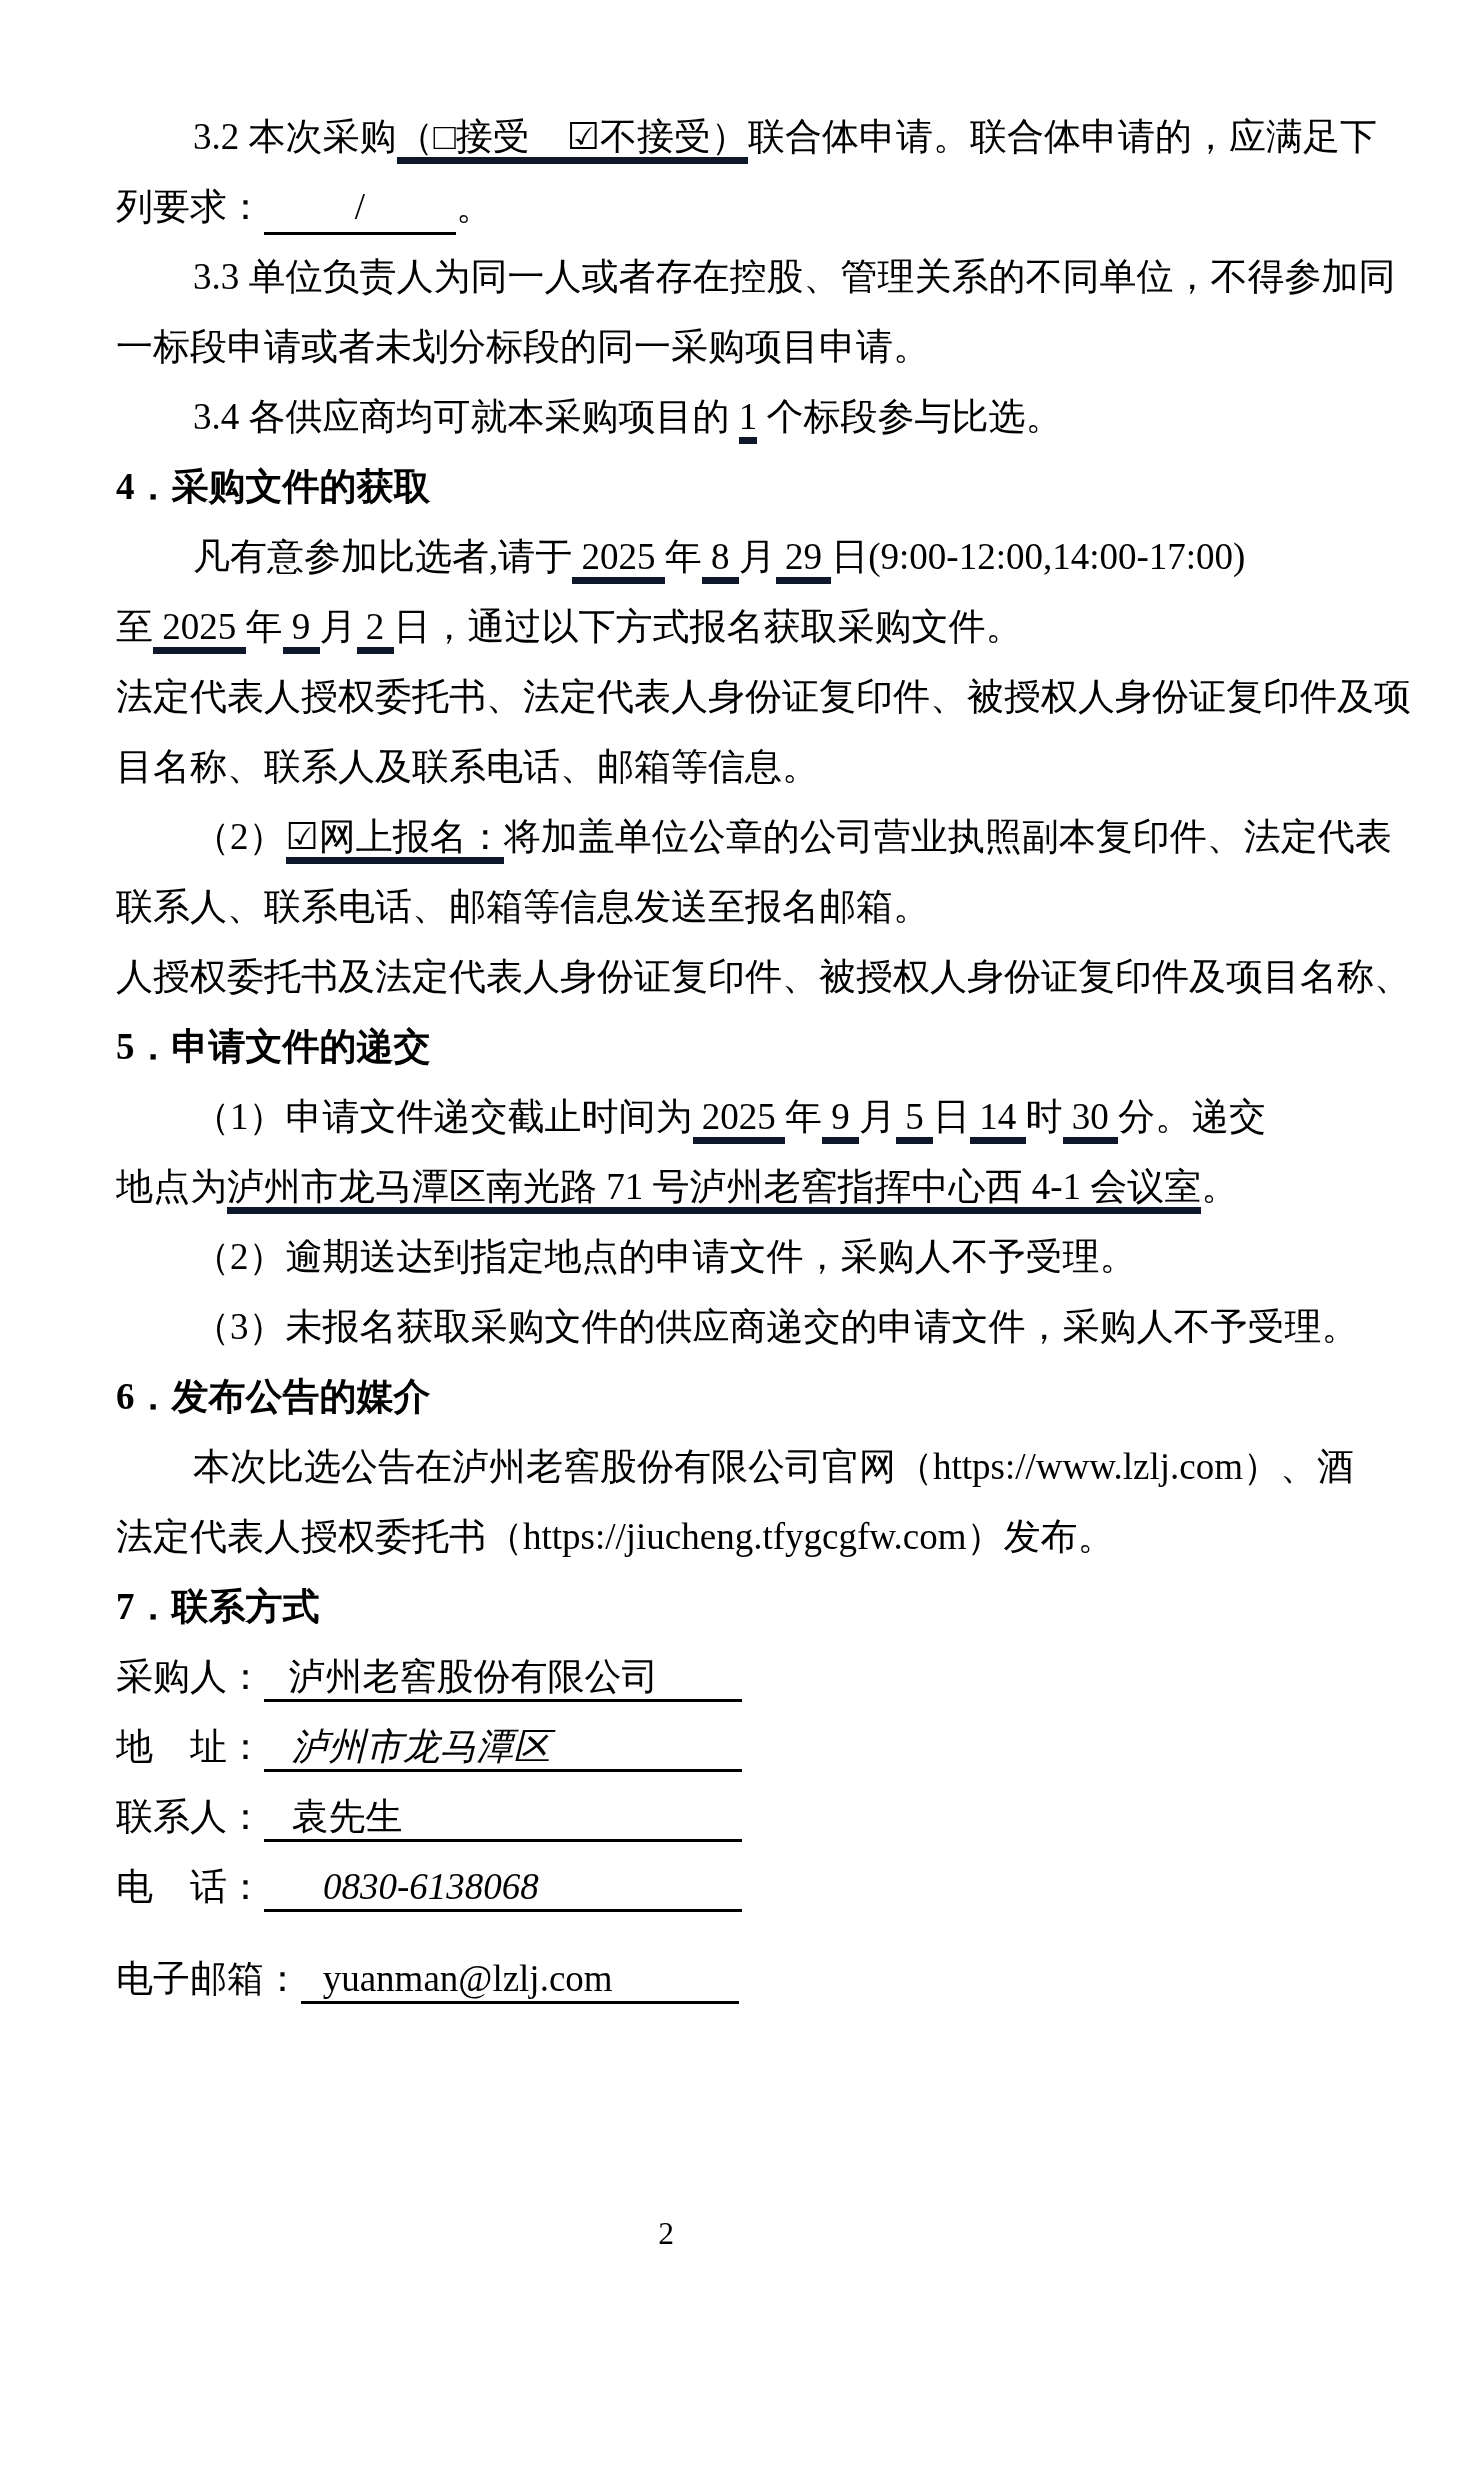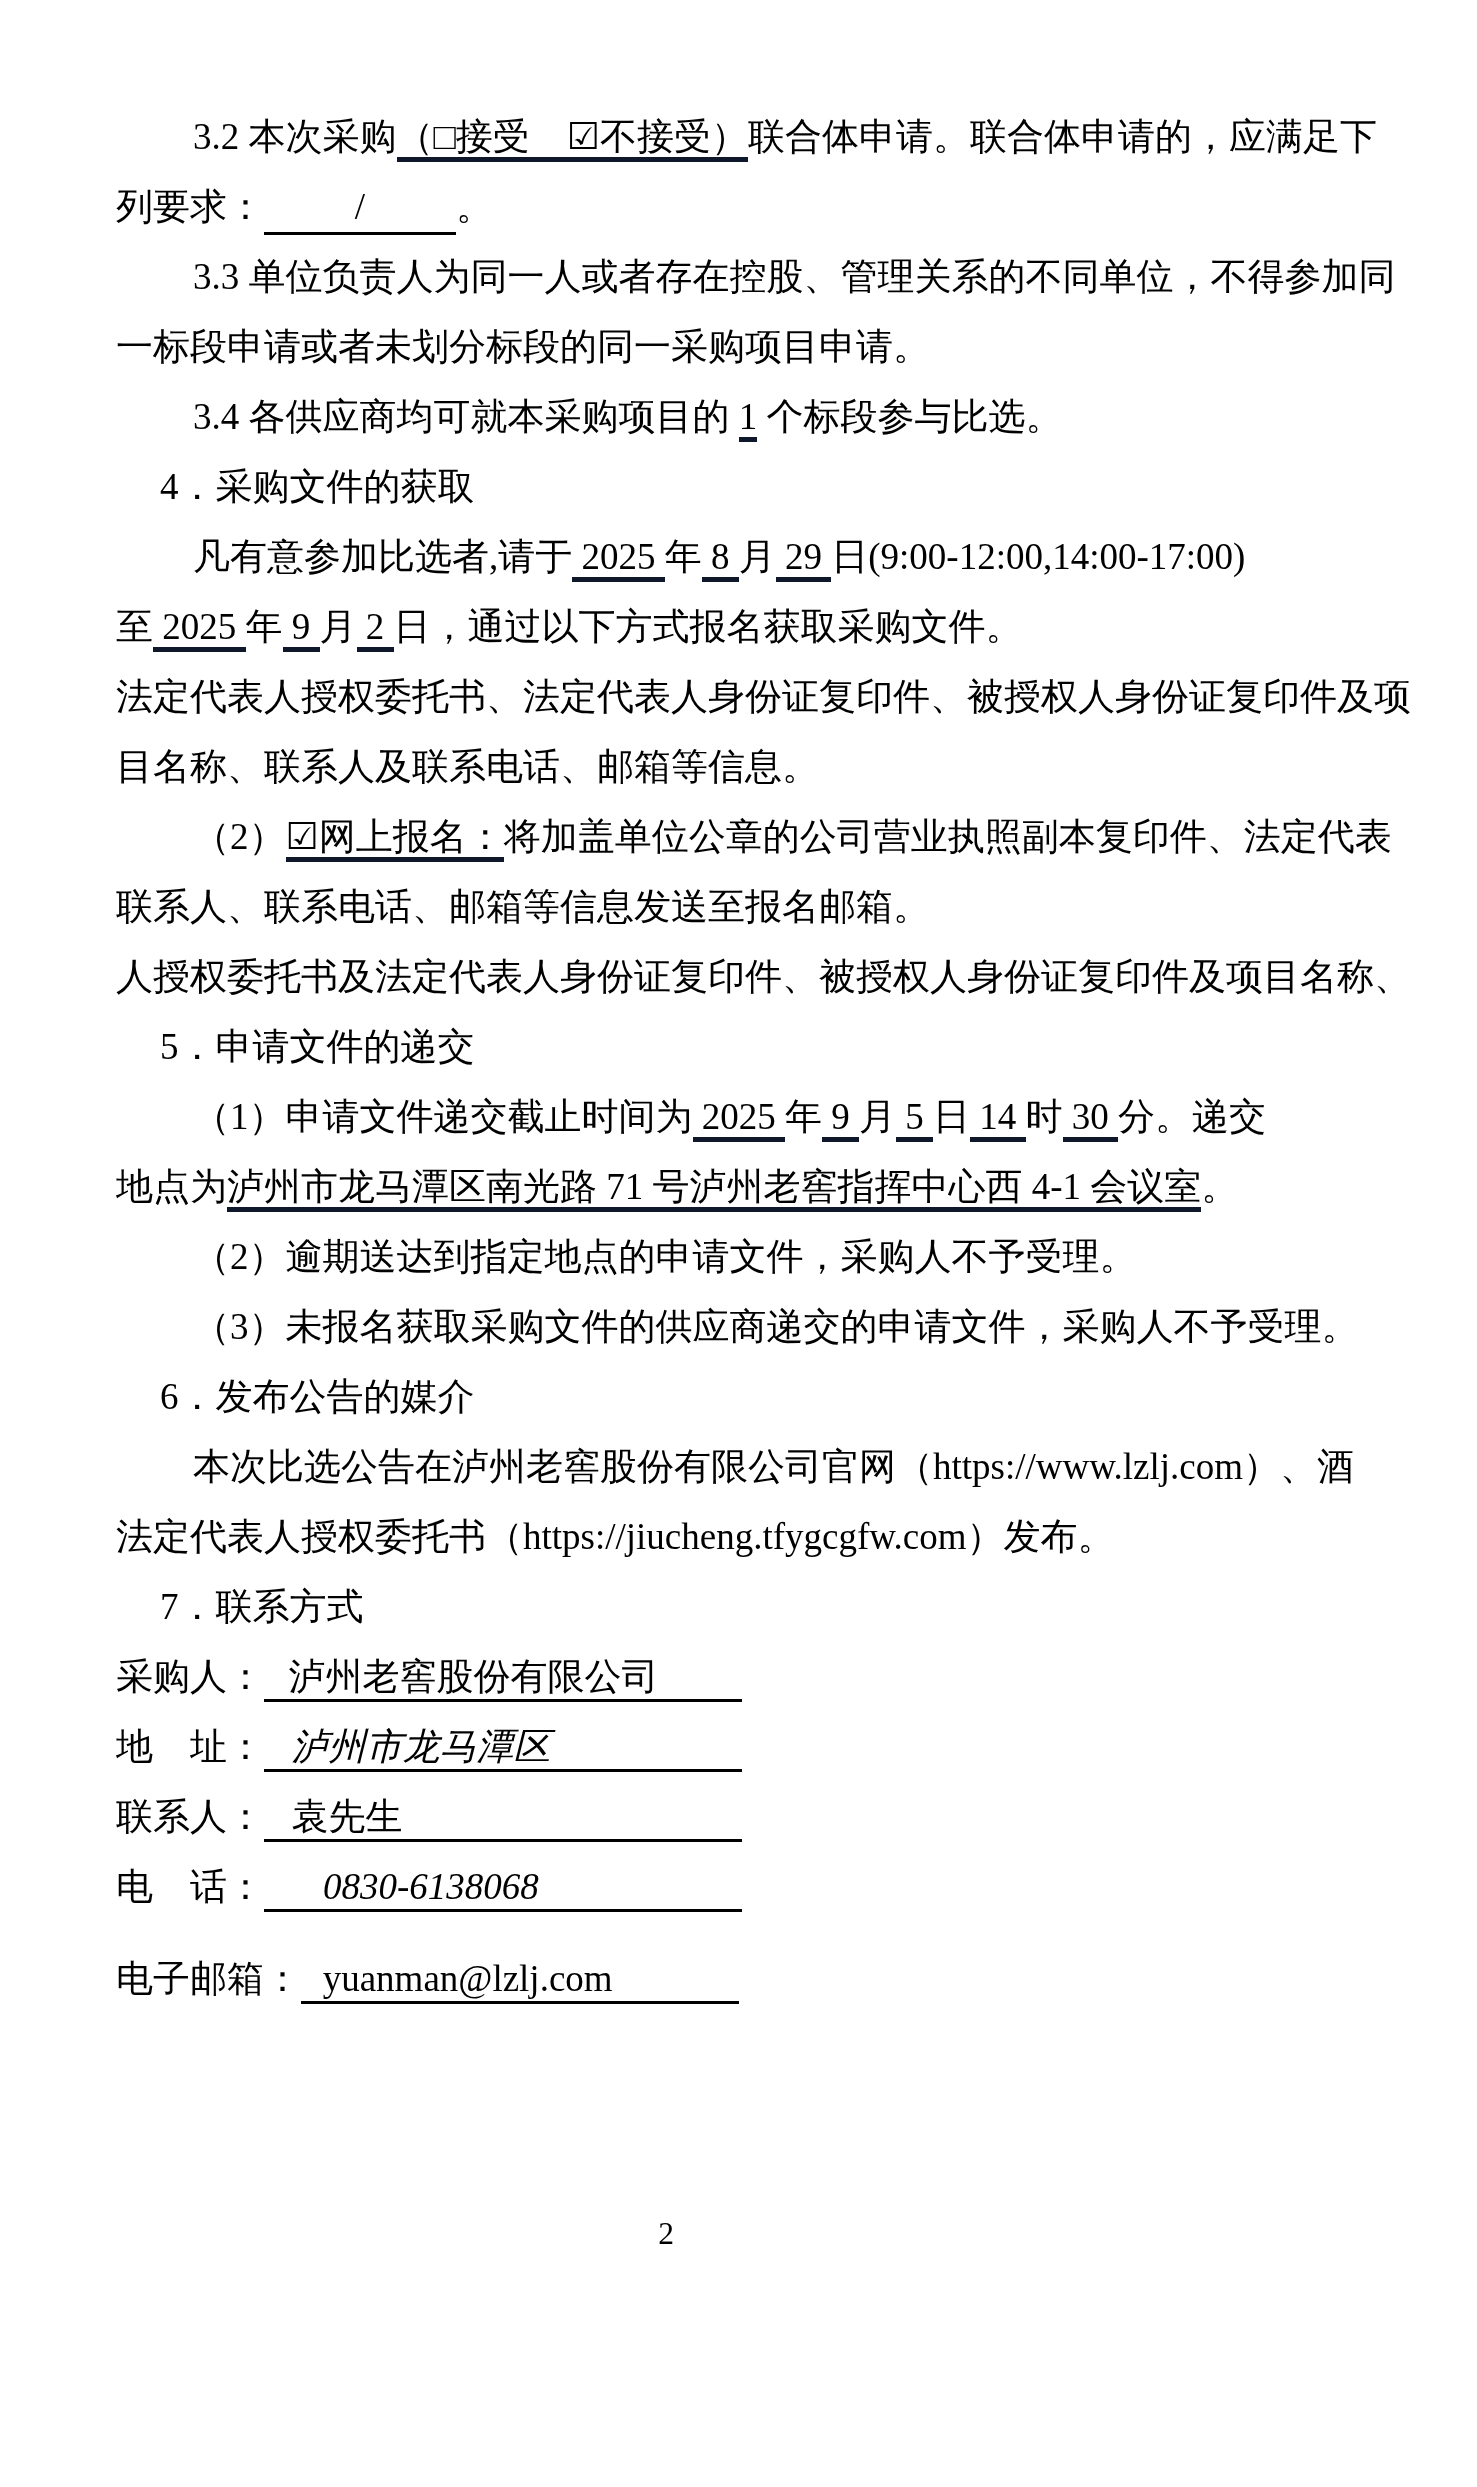--- a/index.html
+++ b/index.html
@@ -2,23 +2,23 @@
 <html><head>
 <meta charset="utf-8">
 <style>
   html,body{margin:0;padding:0;background:#ffffff;}
   body{width:1478px;height:2487px;position:relative;
        font-family:"Liberation Serif","DejaVu Serif",serif;color:#000;}
   #document-page{position:absolute;left:0;top:0;width:1478px;height:2487px;
        padding:102px 95px 0 116px;box-sizing:border-box;}
   .line{white-space:nowrap;height:70px;line-height:70px;font-size:37px;}
   .line.indent{text-indent:77px;}
-  .line.heading{font-weight:normal;margin-left:44px;}
+  .line.heading{font-weight:bold;}
   .seg-t{}
-  .seg-u{border-bottom:5px solid #0f172a;}
+  .seg-u{border-bottom:7px solid #0f172a;}
   .seg-blank{display:inline-block;width:192px;height:47px;line-height:43px;
        text-align:center;border-bottom:3px solid #000;vertical-align:baseline;}
   .seg-uv{display:inline-block;height:47px;line-height:43px;
        border-bottom:3px solid #000;vertical-align:baseline;box-sizing:border-box;}
   .footer{position:absolute;top:2214px;left:0;width:1332px;text-align:center;
        font-size:31.5px;line-height:39px;}
 </style>
 </head>
 <body>
 

